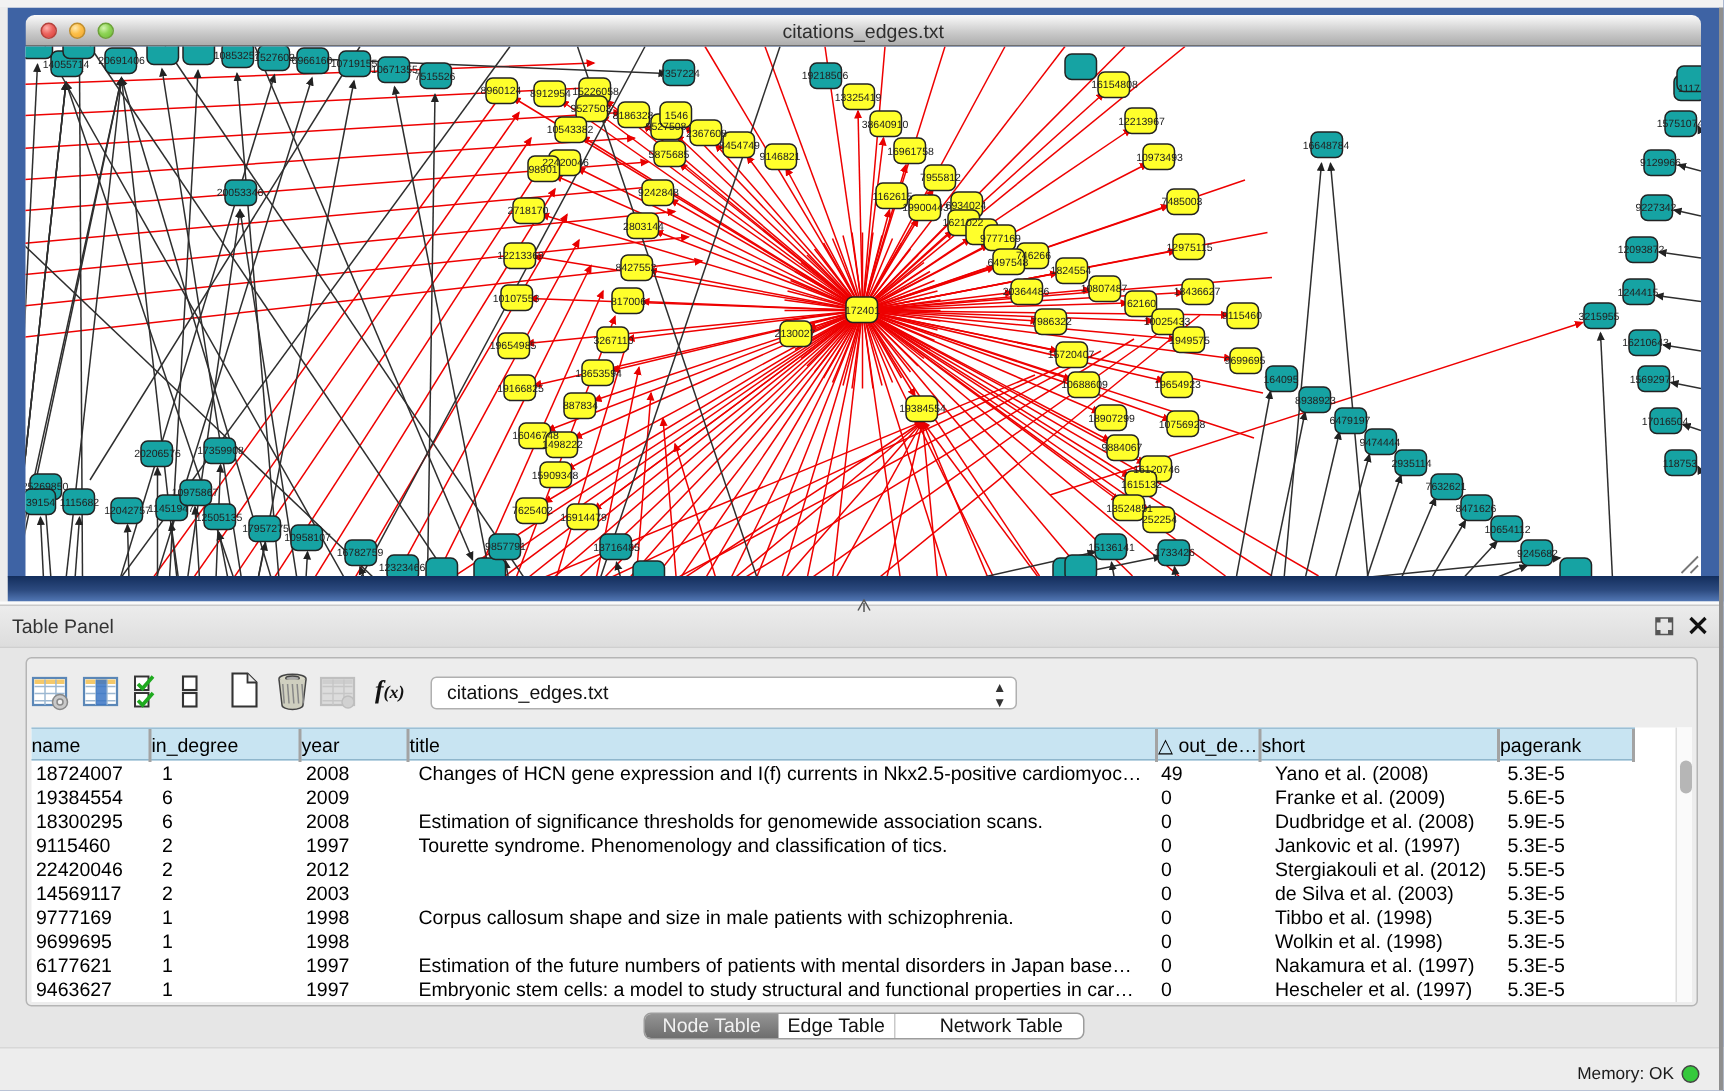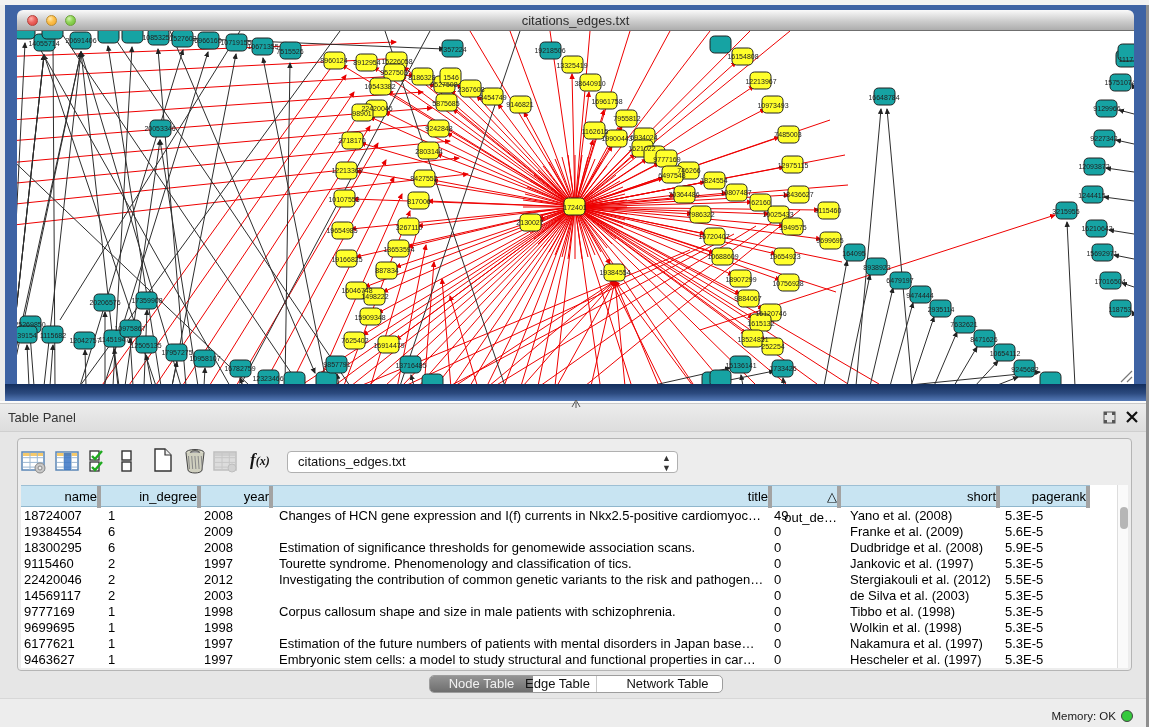--- a/index.html
+++ b/index.html
@@ -15,28 +15,28 @@
 #tphead{position:absolute;left:0;top:404px;width:1149px;height:28px;background:linear-gradient(#ececec,#dddddd);border-bottom:1px solid #cfcfcf}
 #tphead span{position:absolute;left:8px;top:6px;font-size:13px;color:#333}
 #panelbg{position:absolute;left:0;top:432px;width:1149px;height:295px;background:#e6e6e6}
 #statusbg{position:absolute;left:0;top:698px;width:1149px;height:29px;background:#ededed;border-top:1px solid #d7d7d7}
 #container{position:absolute;left:17px;top:438px;width:1115px;height:233px;background:#ededed;border:1px solid #b5b5b5;border-radius:4px}
 #toolbar{position:absolute;left:0px;top:444px;height:36px}
 #combo{position:absolute;left:287px;top:451px;width:391px;height:22px;background:#fff;border:1px solid #b0b0b0;border-radius:4px;font-size:13px;color:#111;line-height:20px;padding-left:10px}
 #combo .arr{position:absolute;right:6px;top:1px;font-size:9px;color:#333;line-height:10px}
 #table{position:absolute;left:21px;top:485px;width:1107px;height:183px;background:#fff;font-size:13px;color:#000}
 .hrow{position:absolute;left:0;top:0;height:22px;background:#c8e4f2;border-top:1px solid #9dbfd4;border-bottom:1px solid #8fb6cc}
-.hcell{position:absolute;top:0;height:22px;border-right:4px solid #a3a3a3;text-align:right;line-height:21px;font-size:13px}
+.hcell{position:absolute;top:0;height:22px;border-right:2px solid #a3a3a3;text-align:left;line-height:21px;font-size:13px}
 .trow{position:absolute;left:0;width:1096px;height:16px;line-height:16px;white-space:nowrap}
 .c{position:absolute;top:0;height:16px;overflow:hidden}
 #scroll{position:absolute;left:1117px;top:485px;width:11px;height:183px;background:#fafafa;border-left:1px solid #ddd}
 #thumb{position:absolute;left:1.5px;top:22px;width:8px;height:22px;background:#b6b6b6;border-radius:4px}
 #tabs{position:absolute;left:429px;top:675px;width:294px;height:18px;border:1px solid #9d9d9d;border-radius:5px;background:#fff;font-size:13px}
 .tab{position:absolute;top:0;height:16px;line-height:16px;text-align:center;color:#111}
-#tab1{left:0;width:103px;background:linear-gradient(#949494,#6e6e6e);color:#f2f2f2;border-radius:4px 0 0 4px}
+#tab1{left:0;width:89px;background:linear-gradient(#949494,#6e6e6e);color:#f2f2f2;border-radius:4px 0 0 4px}
 #tab2{left:89px;width:78px;border-right:1px solid #c9c9c9}
 #tab3{left:183px;width:109px}
 #mem{position:absolute;right:33px;top:710px;font-size:11.5px;color:#1a1a1a}
 #memdot{position:absolute;left:1121px;top:710px;width:12px;height:12px;border-radius:50%;background:#35c93c;border:1px solid #444}
 .icon{position:absolute;top:0}
 #resize{position:absolute;left:1118px;top:369px}
 </style></head><body>
 <div id="frame"></div>
 <div id="framebot"></div>
 <div id="canvas"></div>
@@ -719,21 +719,20 @@
       <div class="c" style="left:183px;width:69px">1997</div>
       <div class="c" style="left:258px;width:493px">Tourette syndrome. Phenomenology and classification of tics.</div>
       <div class="c" style="left:753px;width:67px">0</div>
       <div class="c" style="left:829px;width:150px">Jankovic et al. (1997)</div>
       <div class="c" style="left:984px;width:85px">5.3E-5</div>
     </div>
     <div class="trow" style="top:87px">
       <div class="c" style="left:3px;width:77px">22420046</div>
       <div class="c" style="left:87px;width:93px">2</div>
       <div class="c" style="left:183px;width:69px">2012</div>
-      <div class="c" style="left:258px;width:493px">Investigating the contribution of common genetic variants to the risk and pathogen…</div>
       <div class="c" style="left:753px;width:67px">0</div>
       <div class="c" style="left:829px;width:150px">Stergiakouli et al. (2012)</div>
       <div class="c" style="left:984px;width:85px">5.5E-5</div>
     </div>
     <div class="trow" style="top:103px">
       <div class="c" style="left:3px;width:77px">14569117</div>
       <div class="c" style="left:87px;width:93px">2</div>
       <div class="c" style="left:183px;width:69px">2003</div>
       <div class="c" style="left:753px;width:67px">0</div>
       <div class="c" style="left:829px;width:150px">de Silva et al. (2003)</div>

